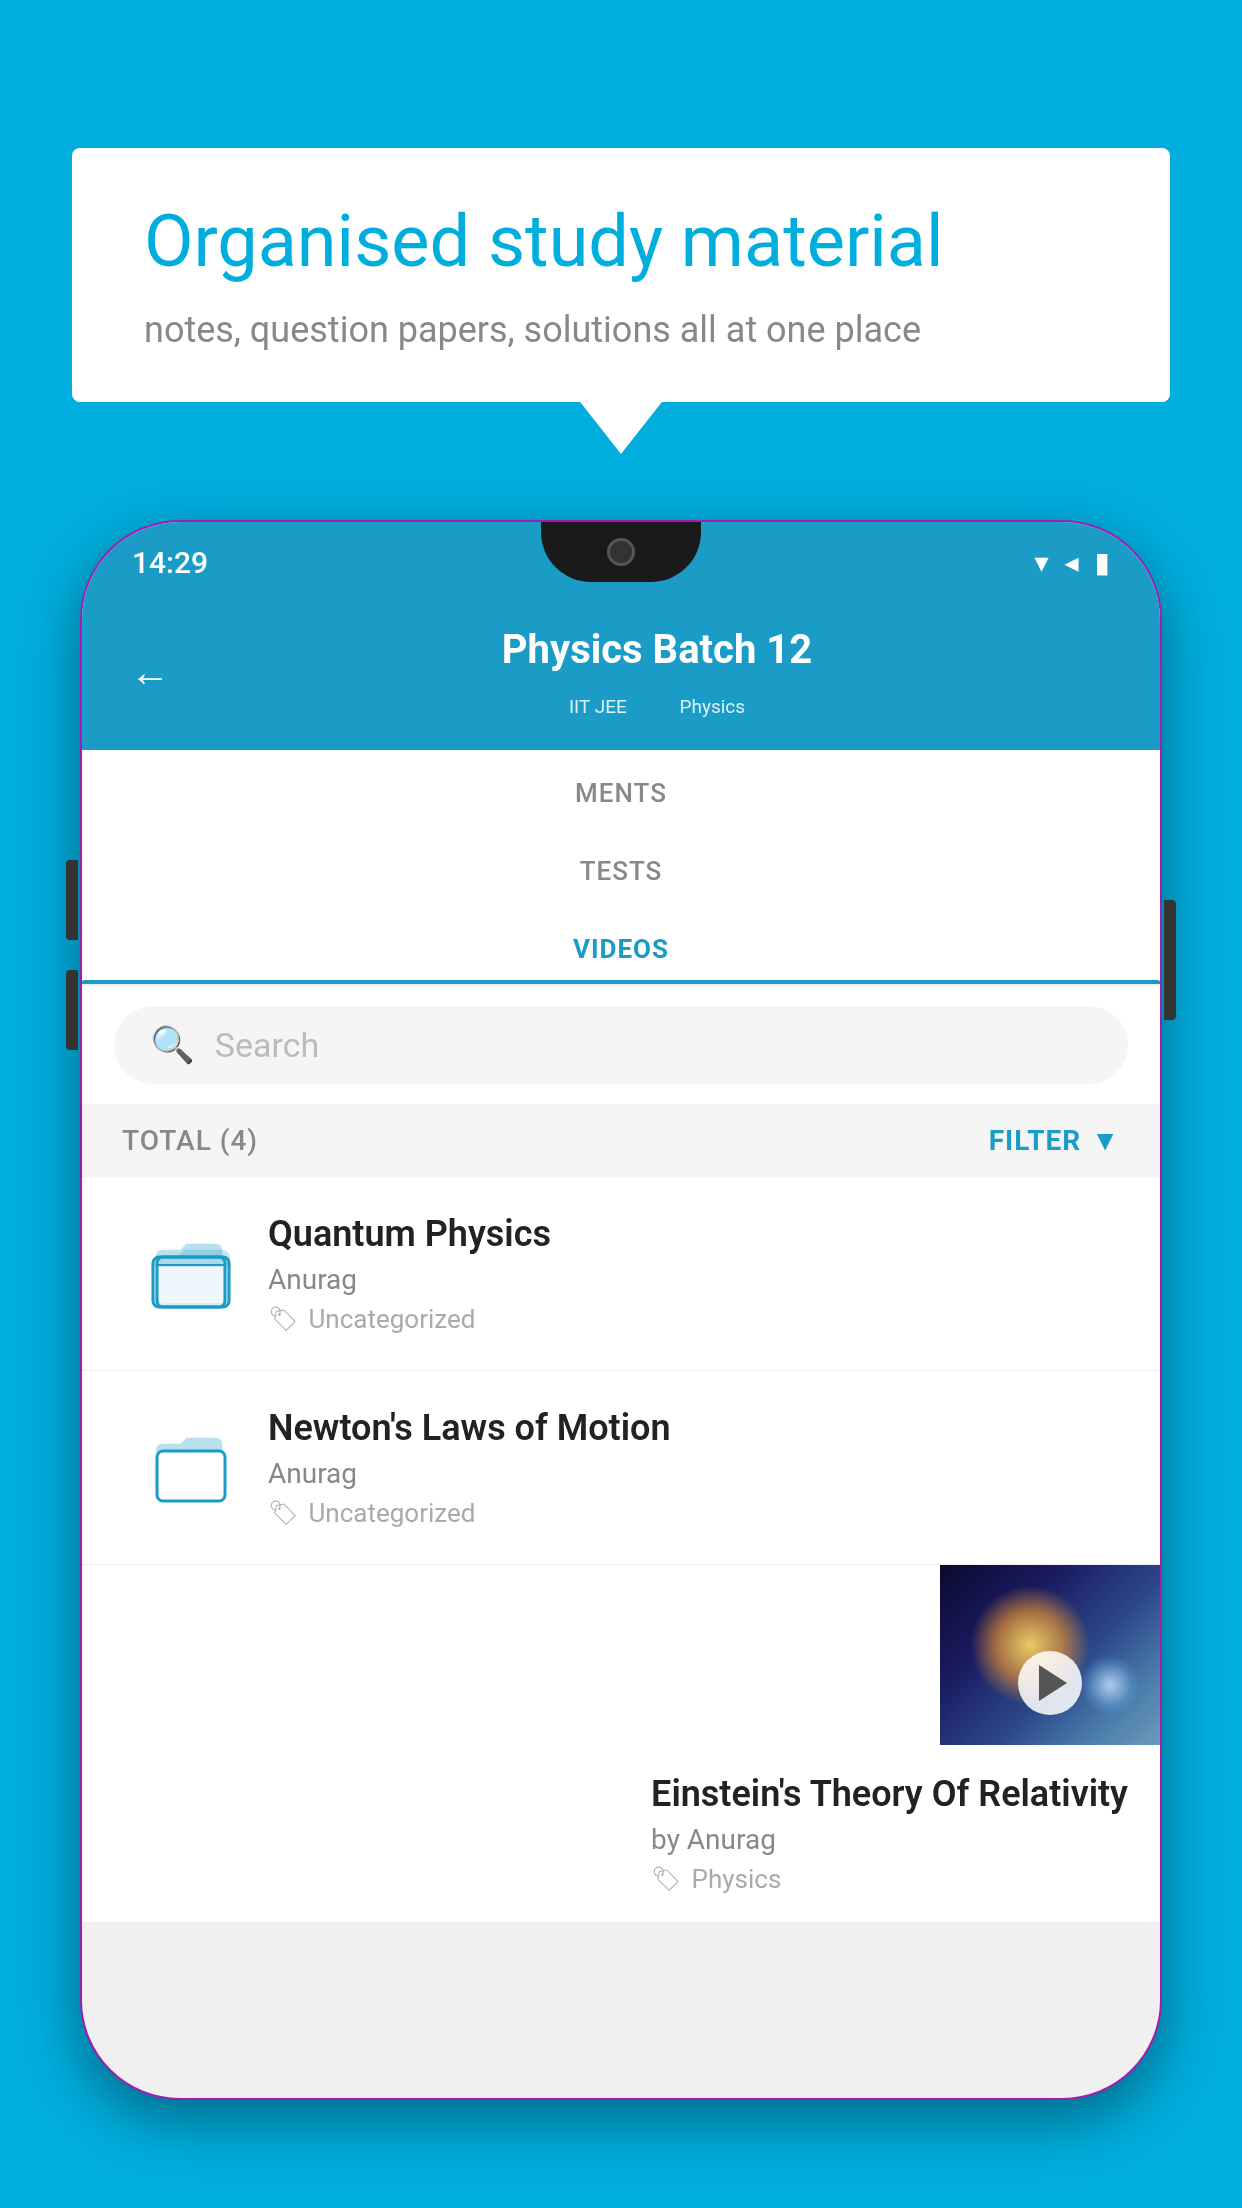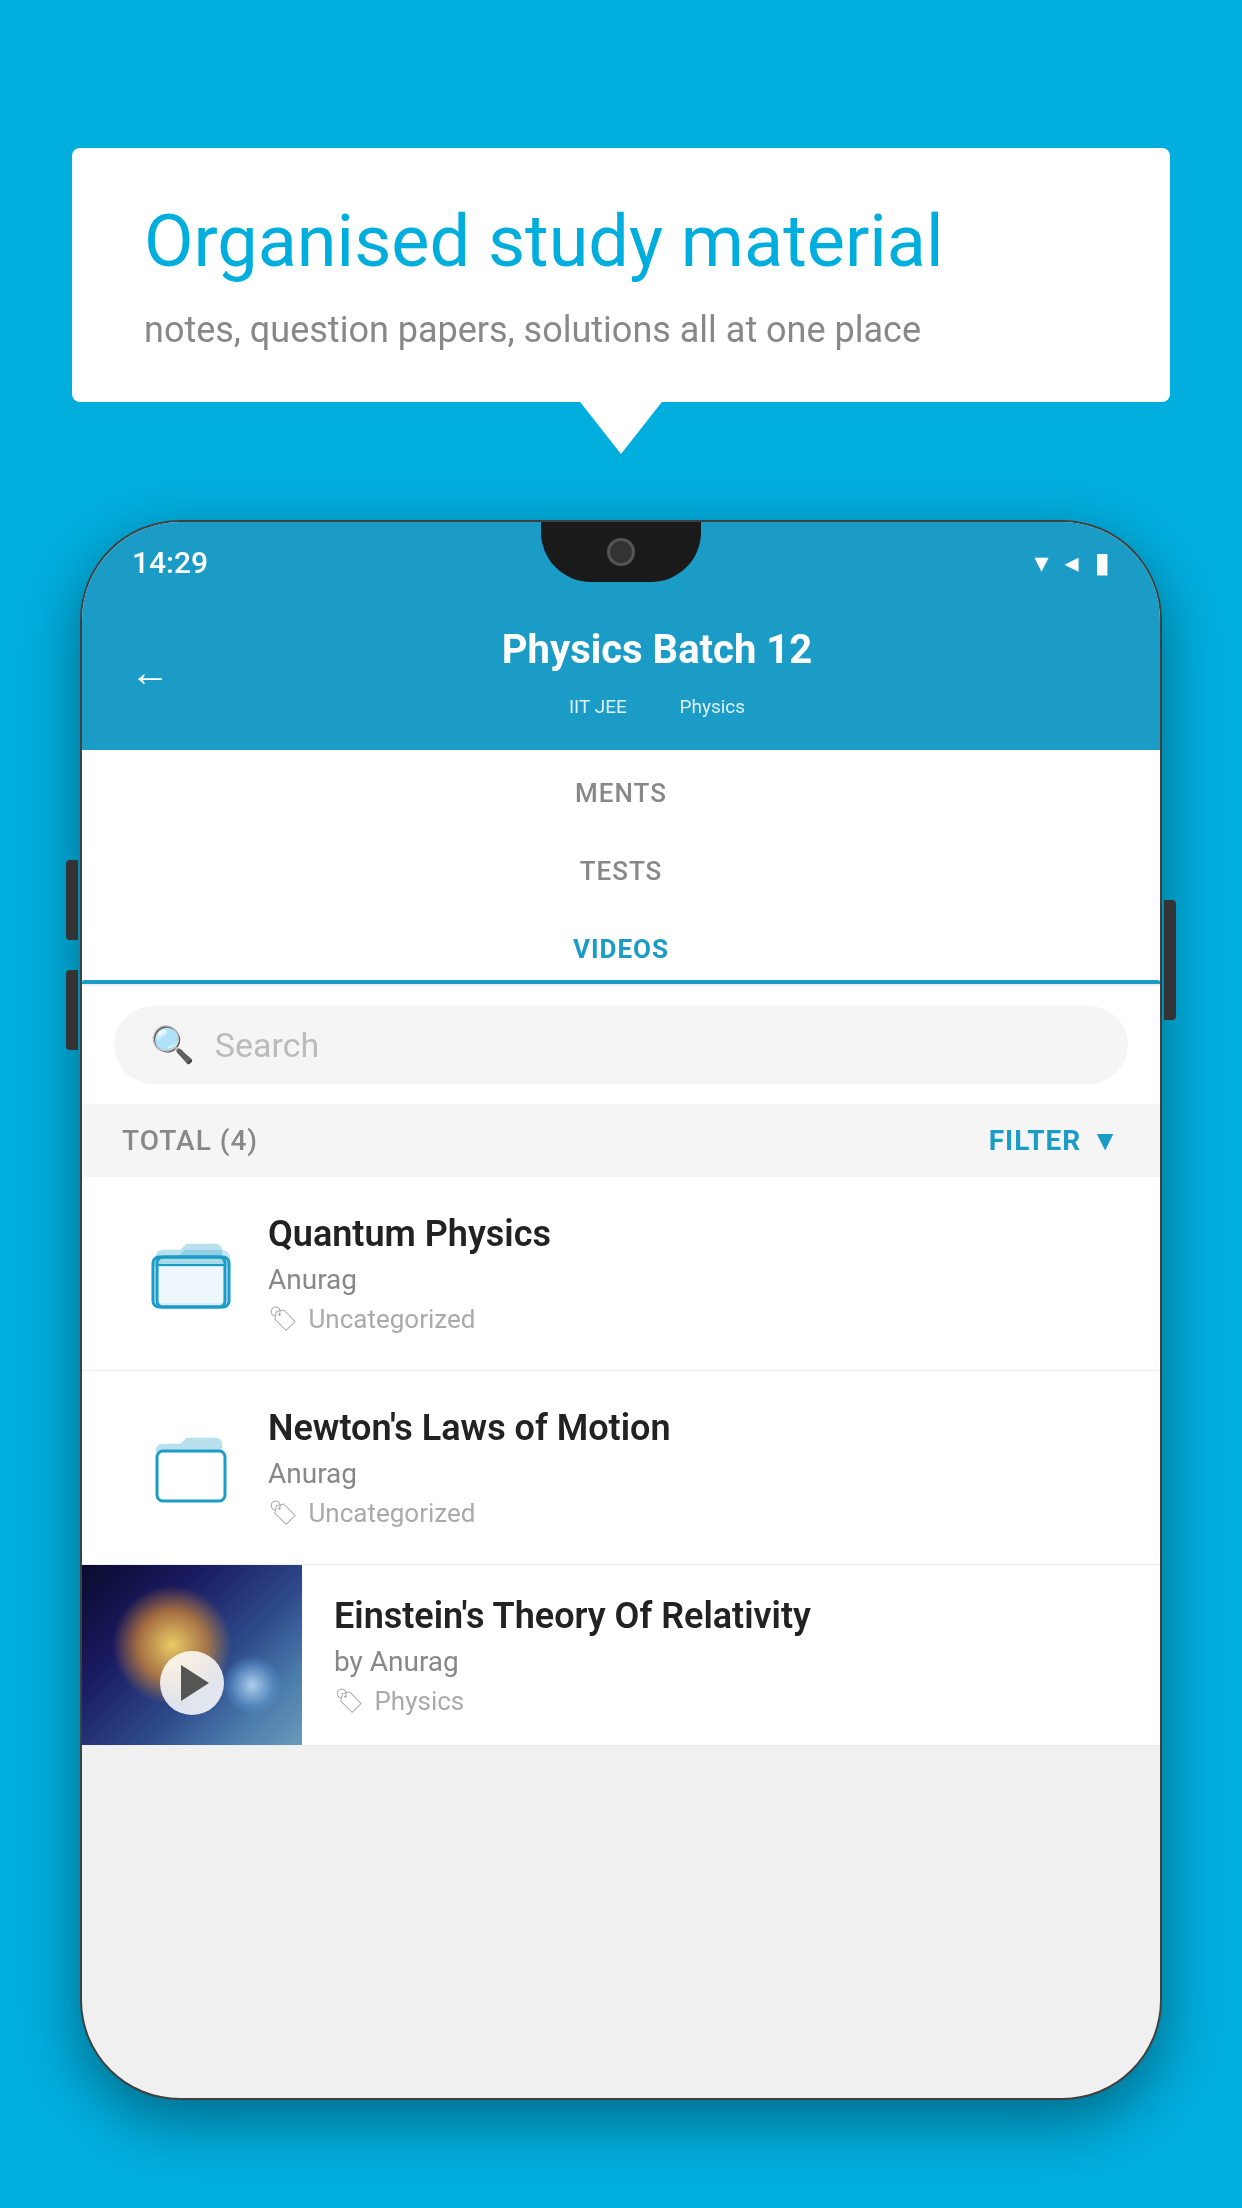--- a/index.html
+++ b/index.html
@@ -54,21 +54,21 @@
     .phone-wrapper {
       position: absolute;
       top: 520px;
       left: 80px;
       right: 80px;
       bottom: 0;
     }
     .phone-frame {
       width: 100%;
       height: 1580px;
-      background: #404040;
+      background: #a21caf;
       border-radius: 100px;
       position: relative;
       padding: 2px;
       box-shadow: 0 20px 60px rgba(0,0,0,0.4);
     }
     .phone-inner {
       width: 100%;
       height: 100%;
       background: #f0f0f0;
       border-radius: 98px;
@@ -272,25 +272,26 @@
       color: #aaa;
       font-size: 26px;
     }
     .tag-icon {
       font-size: 24px;
     }
 
     
     .list-item-thumb {
       display: flex;
-      align-items: center;
+      align-items: flex-end;
       padding: 0 0 0 0;
       border-bottom: 1px solid #eee;
       background: white;
       overflow: hidden;
+      flex-direction: column;
     }
     .thumb-image {
       width: 220px;
       height: 180px;
       flex-shrink: 0;
       background: linear-gradient(135deg, #0a0a2e 0%, #1a1a60 30%, #2d4a8a 60%, #4a7aaa 80%, #6a9abb 100%);
       position: relative;
       display: flex;
       align-items: center;
       justify-content: center;

